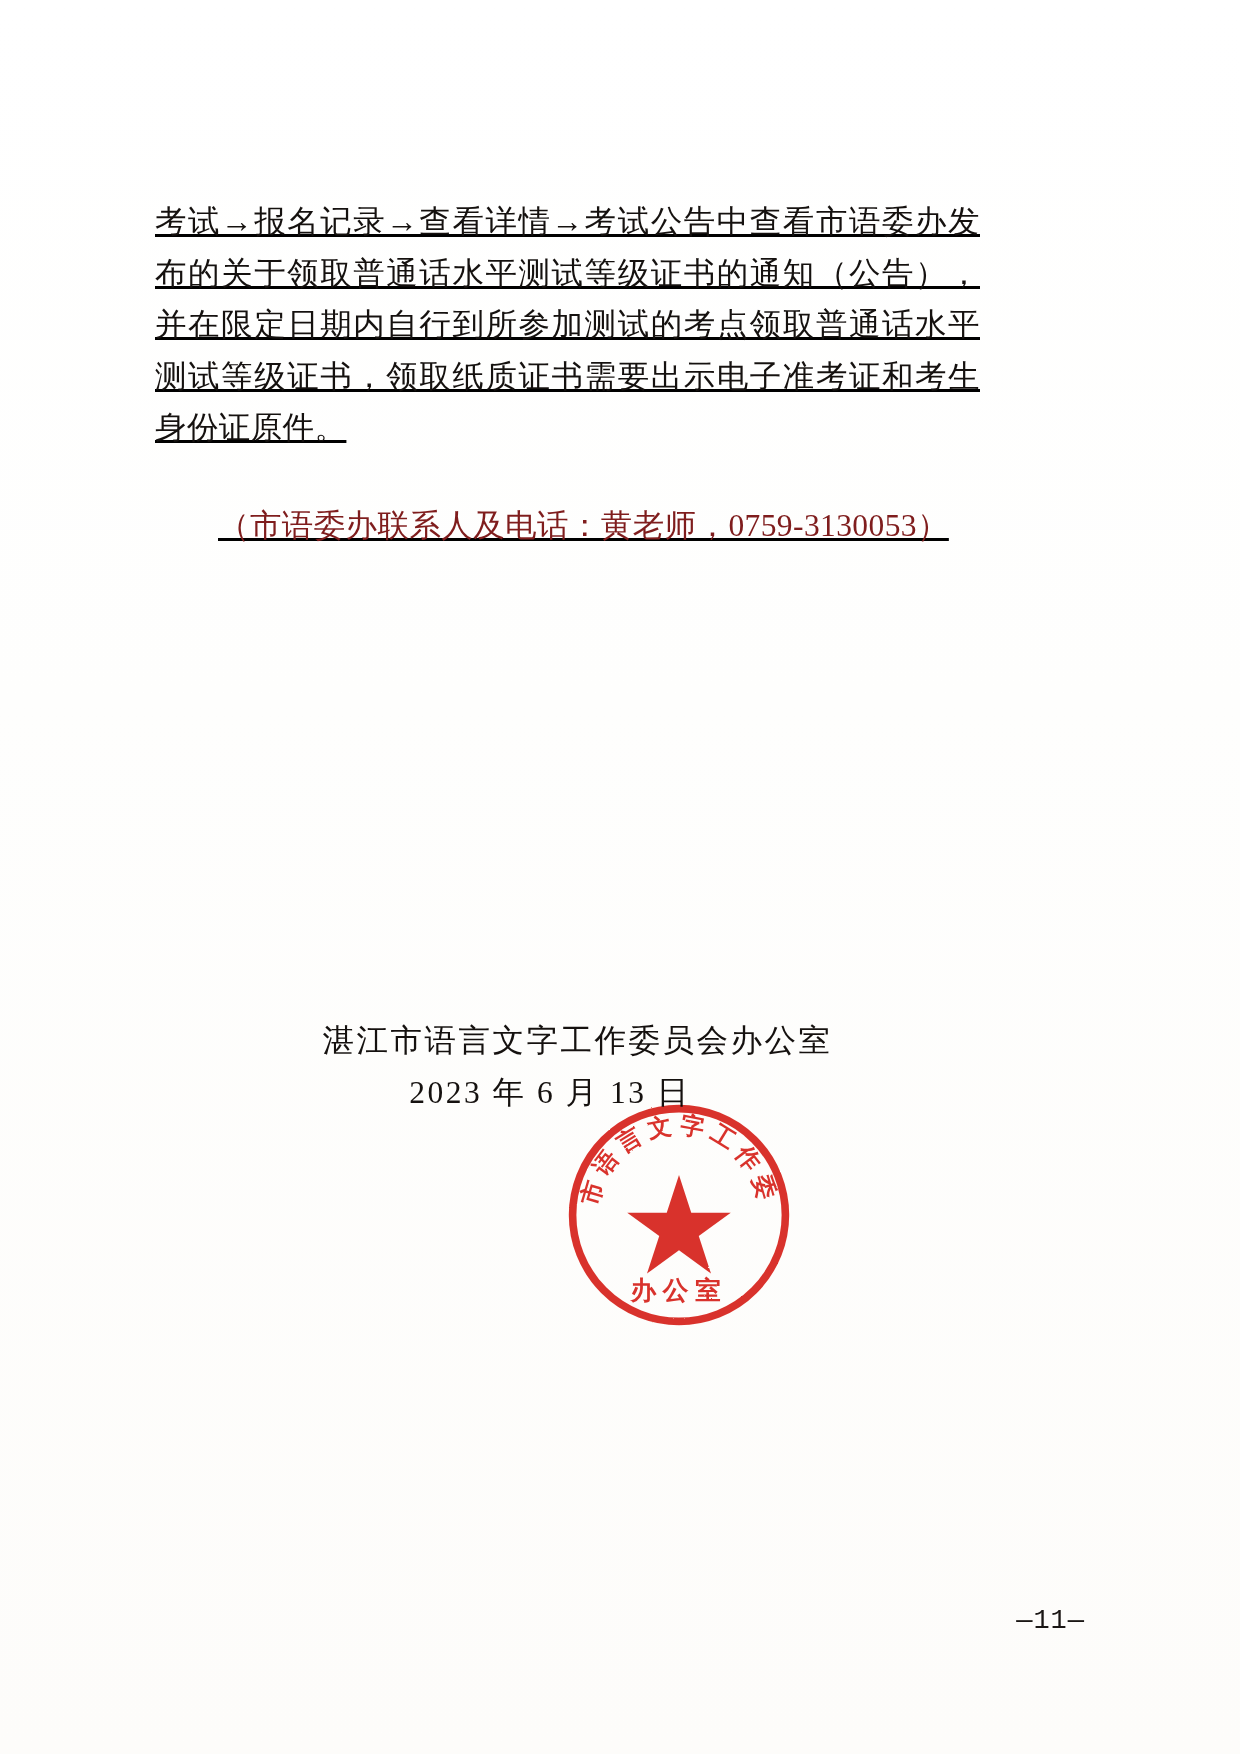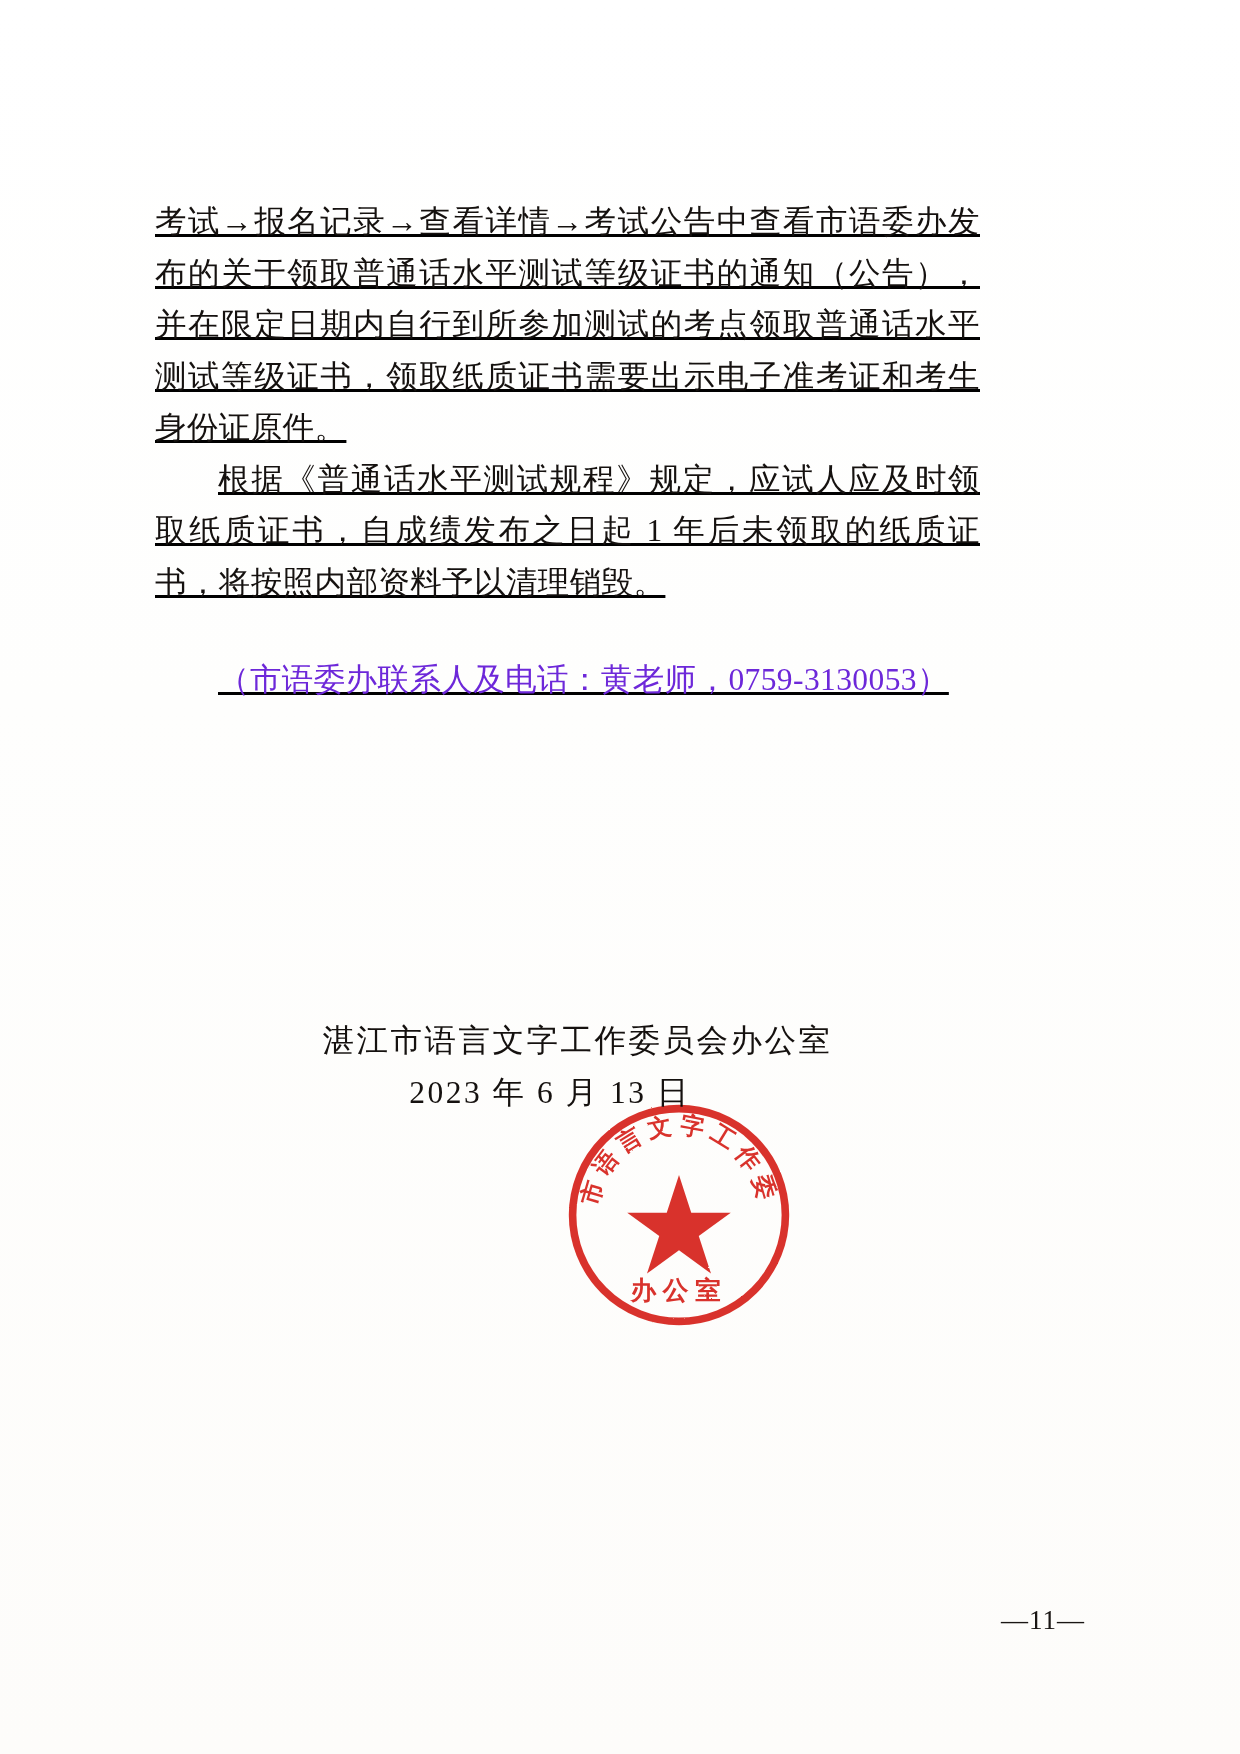--- a/index.html
+++ b/index.html
@@ -43,21 +43,21 @@
     margin: 0 0 0 0;
     font-family: "Liberation Serif", "DejaVu Serif", serif;
   }
   .para.indent {
     text-indent: 2em;
   }
   .contact {
     margin-top: 46px;
     font-size: 31.5px;
     line-height: 51.5px;
-    color: #6d28d9;
+    color: #7f1d1d;
     text-indent: 2em;
     letter-spacing: 0.4px;
   }
   .signature-block {
     position: absolute;
     left: 0;
     top: 1015px;
     width: 1020px;
     text-align: center;
     pointer-events: none;
@@ -88,35 +88,34 @@
     mix-blend-mode: multiply;
   }
   .seal svg { display: block; width: 100%; height: 100%; }
   .page-number {
     position: absolute;
     right: 155px;
     bottom: 118px;
     font-size: 27px;
     color: #1a1614;
     letter-spacing: 1px;
-    font-family: Liberation Serif, serif;
+    font-family: Liberation Mono, monospace;
   }
 </style>
 </head>
 <body>
 
 <div class="page">
   <div class="paper-tint"></div>
 
   <div class="content">
 
     <p class="para">考试→报名记录→查看详情→考试公告中查看市语委办发布的关于领取普通话水平测试等级证书的通知（公告），并在限定日期内自行到所参加测试的考点领取普通话水平测试等级证书，领取纸质证书需要出示电子准考证和考生身份证原件。</p>
 
 
-    <p class="para indent">根据《普通话水平测试规程》规定，应试人应及时领取纸质证书，自成绩发布之日起 1 年后未领取的纸质证书，将按照内部资料予以清理销毁。</p>
 
     <p class="contact">（市语委办联系人及电话：黄老师，0759-3130053）</p>
   </div>
 
   <div class="signature-block">
     <div class="sign-org">湛江市语言文字工作委员会办公室</div>
     <div class="sign-date">2023 年 6 月 13 日</div>
   </div>
 
   <div class="seal">

